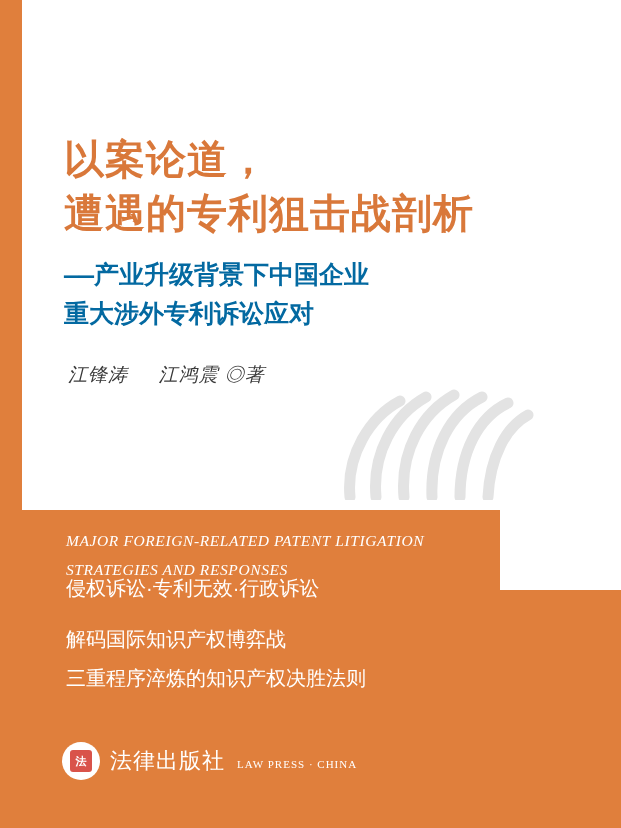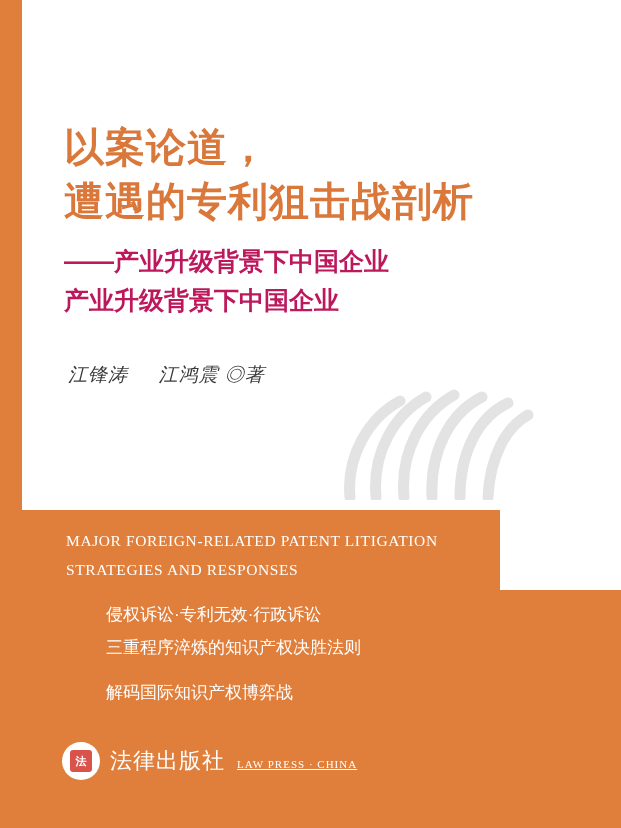--- a/index.html
+++ b/index.html
@@ -49,34 +49,35 @@
     position: absolute;
     left: 330px;
     top: 385px;
     width: 210px;
     height: 115px;
     opacity: 1;
   }
   .title-block {
     position: absolute;
     left: 64px;
-    top: 120px;
+    top: 136px;
     width: 500px;
+    font-family: Liberation Mono, monospace;
   }
   .title-line {
     color: #d9783a;
     font-size: 40px;
     font-weight: bold;
     letter-spacing: 1px;
     line-height: 1.35;
     white-space: nowrap;
   }
   .subtitle {
     margin-top: 14px;
-    color: #be185d;
+    color: #0369a1;
     font-size: 25px;
     font-weight: bold;
     line-height: 1.55;
   }
   .subtitle .sub-line {
     white-space: nowrap;
   }
   .authors {
     position: absolute;
     left: 68px;
@@ -96,29 +97,29 @@
     top: 527px;
     color: #ffffff;
     font-family: "Liberation Serif", serif;
     font-size: 15.5px;
     letter-spacing: 0.6px;
     line-height: 1.85;
   }
   .en-title .en-line {
     display: block;
     white-space: nowrap;
+    font-style: italic;
   }
   .taglines {
     position: absolute;
     left: 66px;
-    top: 598px;
-    color: #ffffff;
-    font-size: 17px;
+    top: 569px;
+    color: #ffffff;
+    font-size: 20px;
     line-height: 1.95;
-    margin-left: 40px;
   }
   .taglines .tag-line {
     display: block;
     white-space: nowrap;
   }
   .taglines .group2 {
     margin-top: 12px;
   }
   .publisher {
     position: absolute;
@@ -153,21 +154,20 @@
     font-size: 22px;
     letter-spacing: 1px;
     margin-right: 12px;
   }
   .pub-name-en {
     color: #ffffff;
     font-family: "Liberation Serif", serif;
     font-size: 11px;
     letter-spacing: 1px;
     padding-top: 5px;
-    text-decoration: underline;
   }
 </style>
 </head>
 <body>
 
 <div class="cover">
 
   <div class="spine"></div>
   <div class="lower-block"></div>
   <div class="notch"></div>
@@ -181,40 +181,40 @@
       <path d="M130 112 C 130 68, 148 32, 178 18"></path>
       <path d="M158 112 C 160 72, 176 42, 198 30"></path>
     </g>
   </svg>
 
   <div class="title-block">
     <div class="title-line">以案论道，</div>
     <div class="title-line">遭遇的专利狙击战剖析</div>
     <div class="subtitle">
       <div class="sub-line">——产业升级背景下中国企业</div>
-      <div class="sub-line">产业升级背景下中国企业</div>
+      <div class="sub-line">重大涉外专利诉讼应对</div>
     </div>
   </div>
 
   <div class="authors">
     <span>江锋涛</span>
     <span class="gap"></span>
     <span>江鸿震</span>
     <span>◎著</span>
   </div>
 
   <div class="en-title">
     <span class="en-line">MAJOR FOREIGN-RELATED PATENT LITIGATION</span>
     <span class="en-line">STRATEGIES AND RESPONSES</span>
   </div>
 
   <div class="taglines">
     <span class="tag-line">侵权诉讼·专利无效·行政诉讼</span>
+    <span class="tag-line group2">解码国际知识产权博弈战</span>
     <span class="tag-line">三重程序淬炼的知识产权决胜法则</span>
-    <span class="tag-line group2">解码国际知识产权博弈战</span>
   </div>
 
   <div class="publisher">
     <span class="pub-logo">
       <span class="seal">法</span>
     </span>
     <span class="pub-name">法律出版社</span>
     <span class="pub-name-en">LAW PRESS · CHINA</span>
   </div>
 

